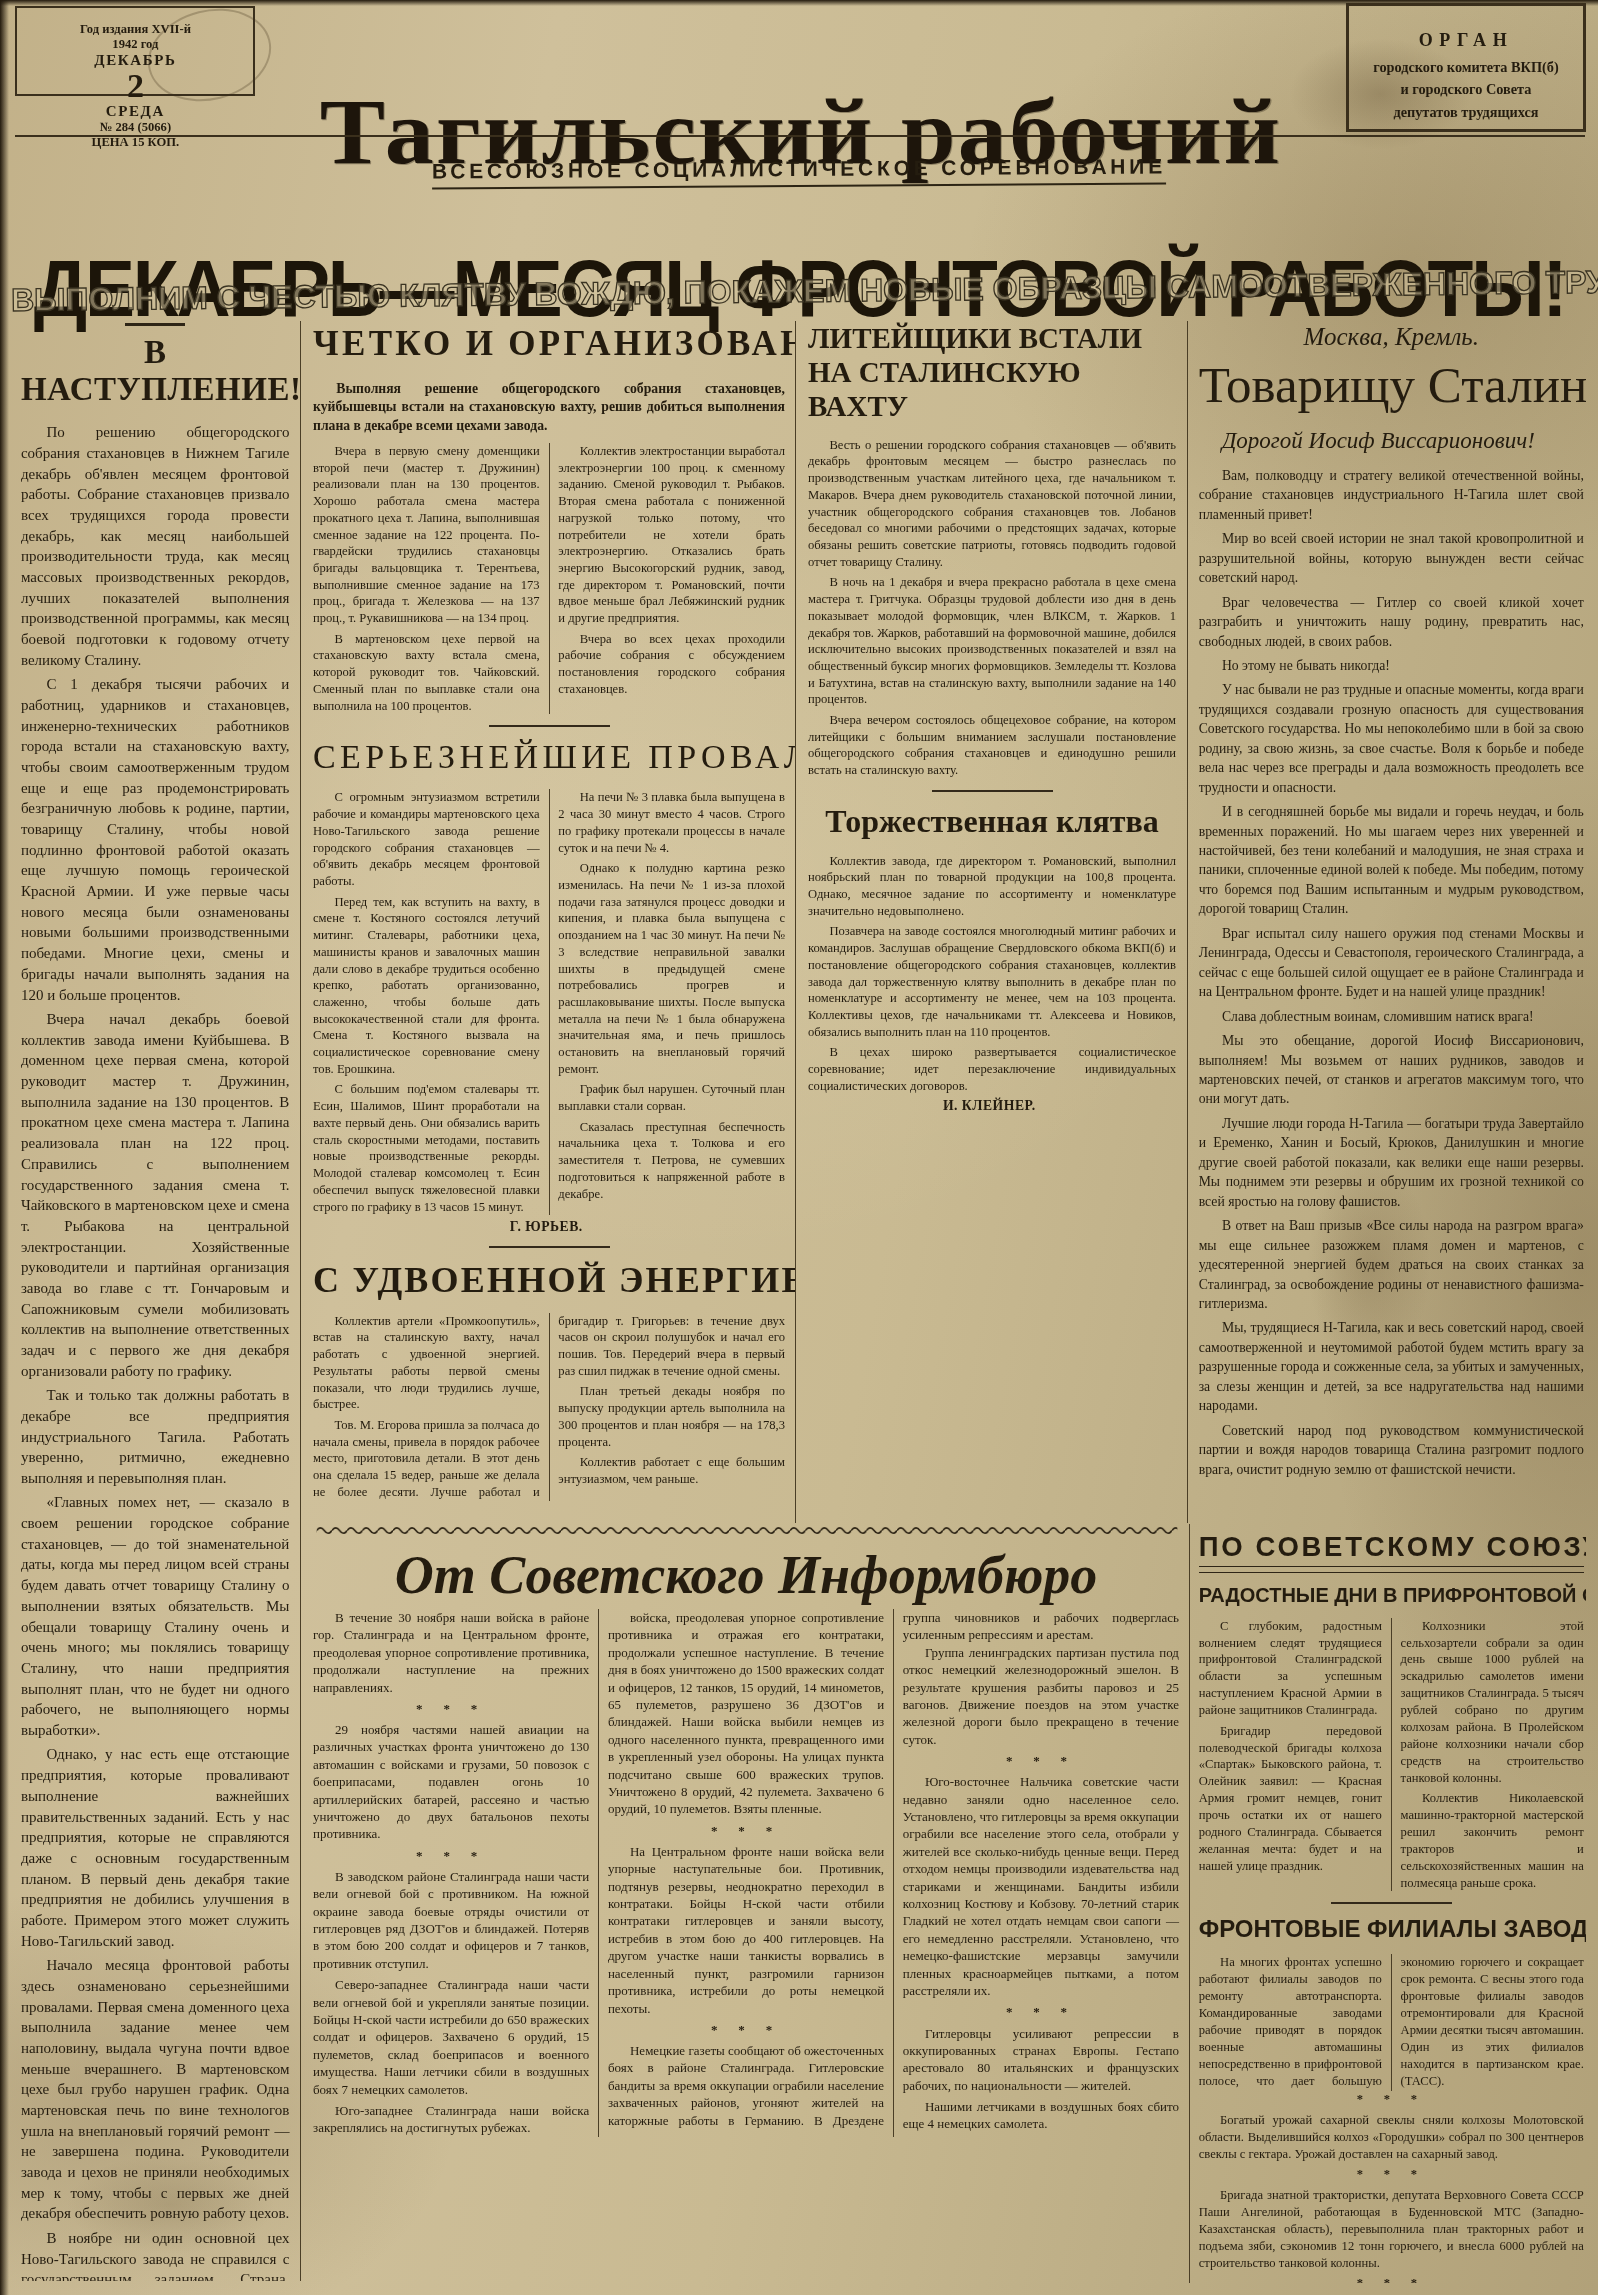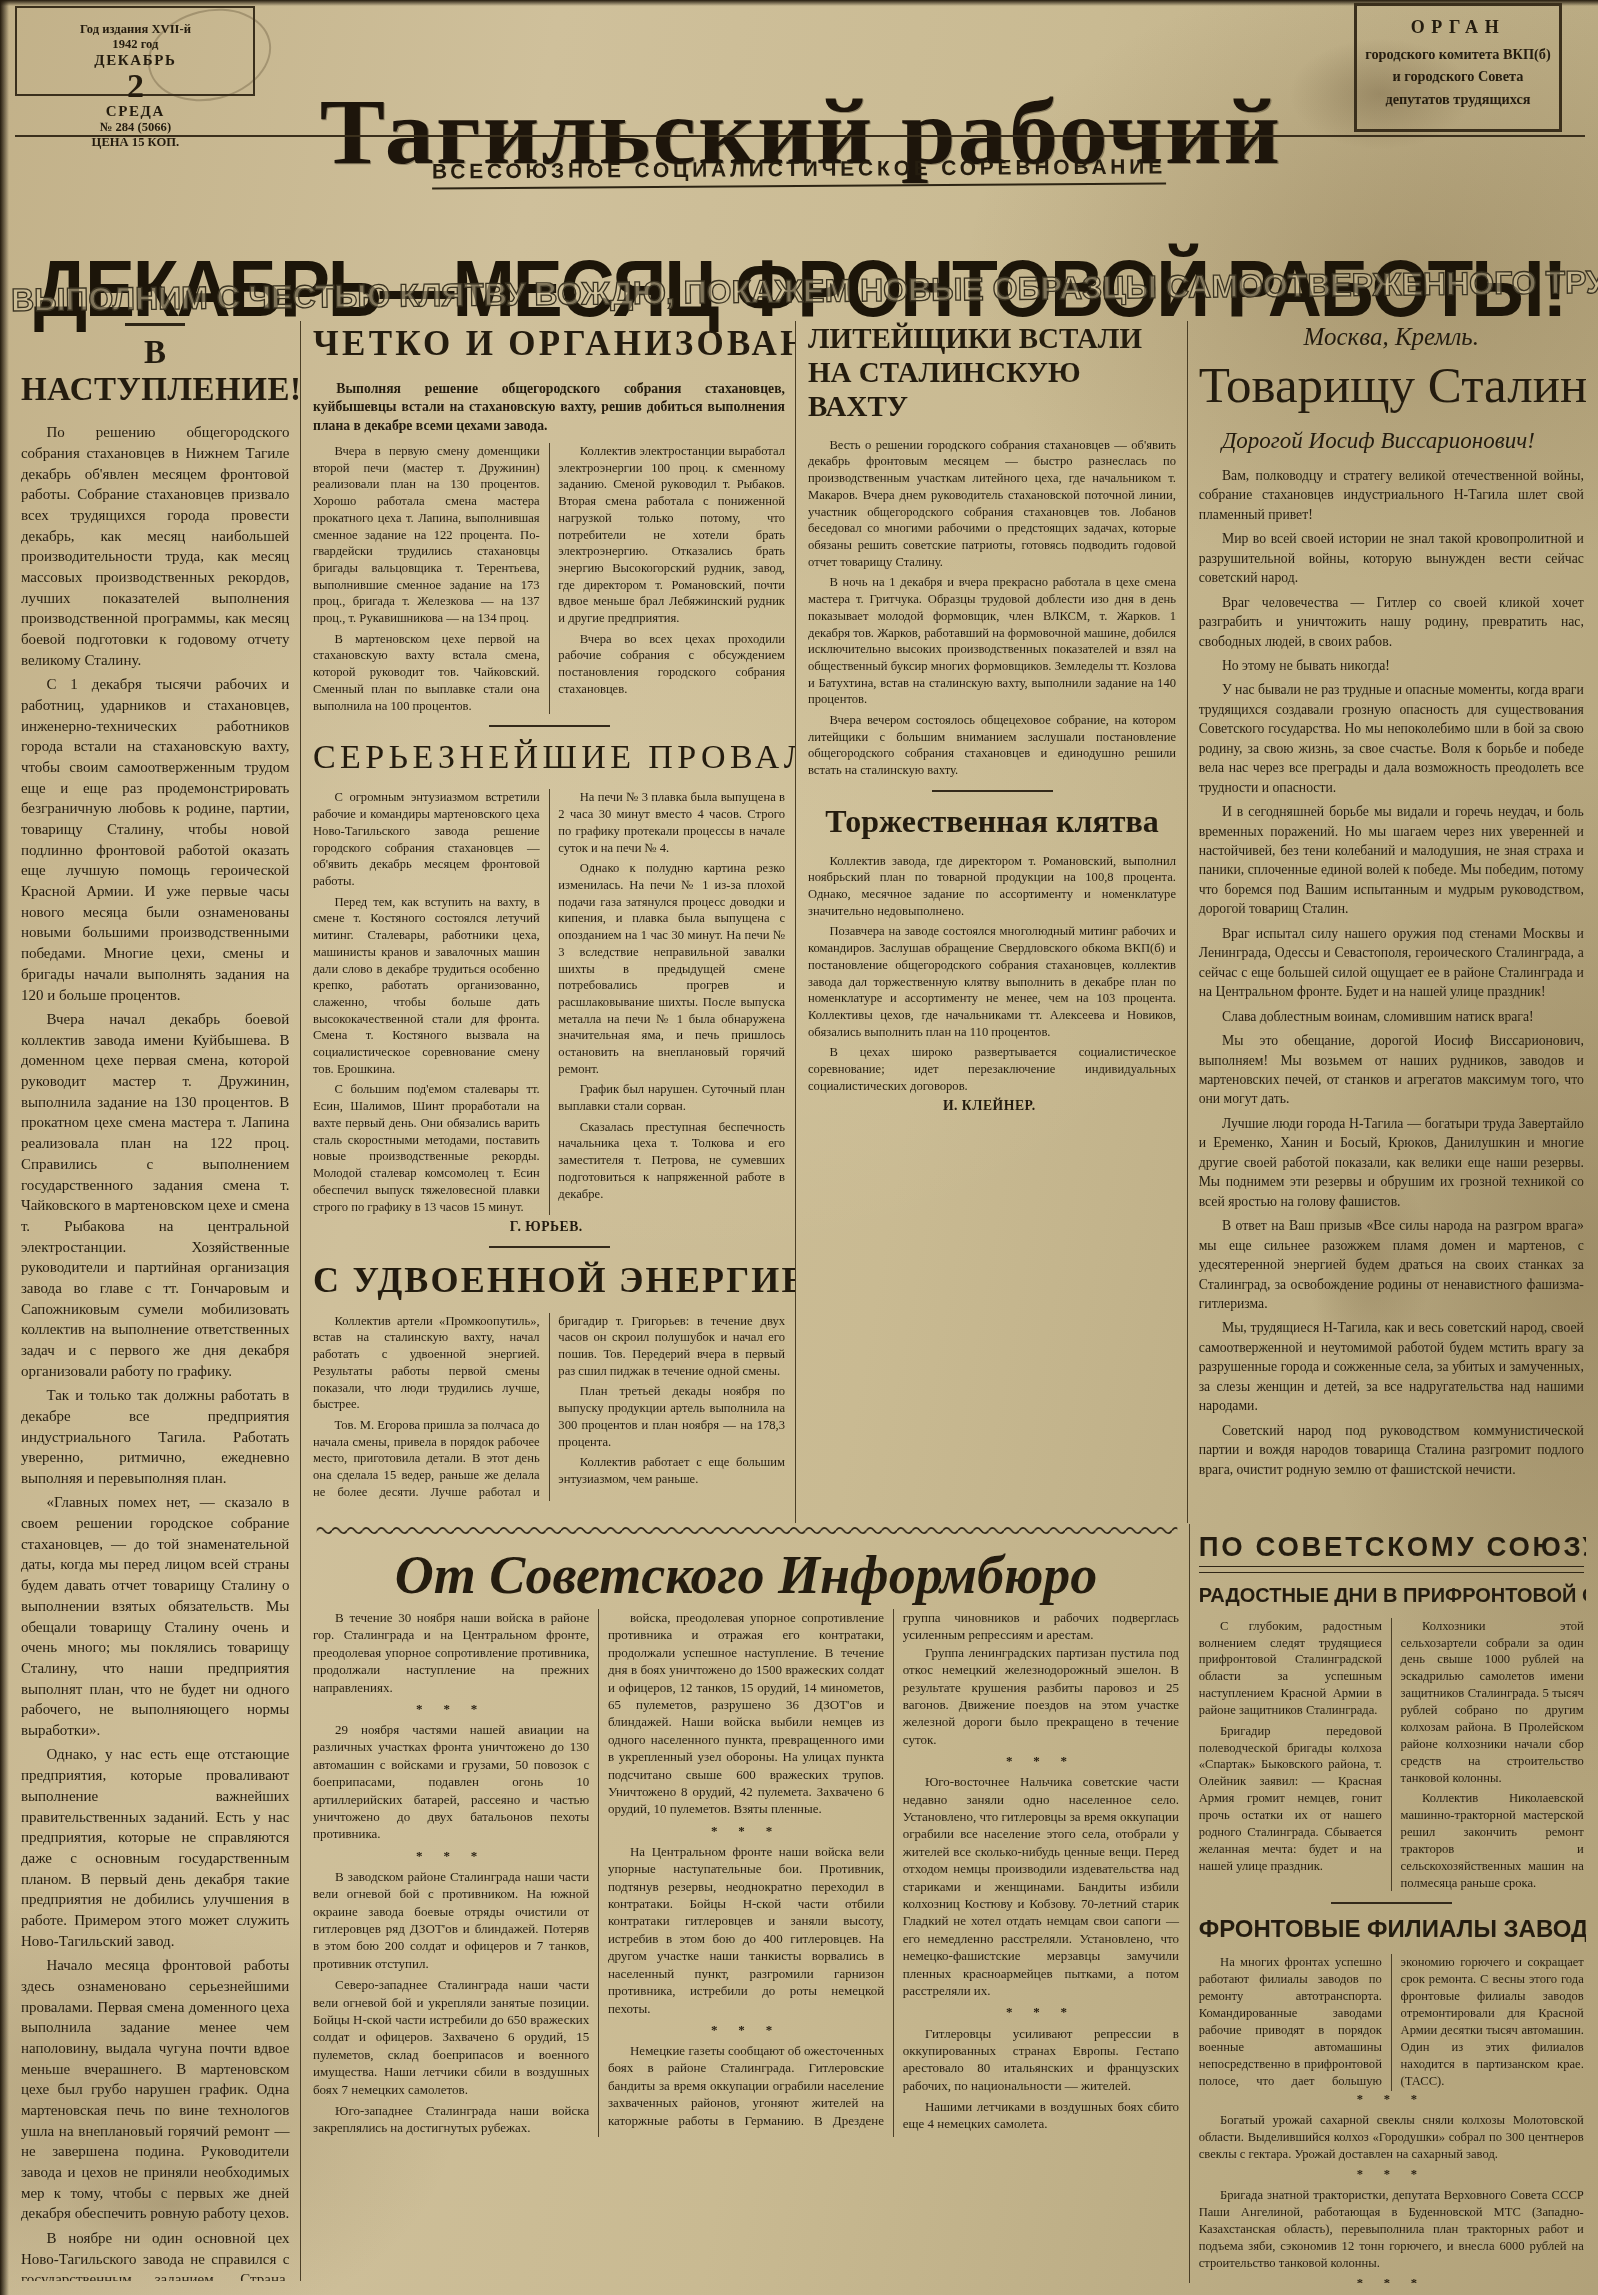--- a/index.html
+++ b/index.html
@@ -26,22 +26,22 @@
     border:2.2px solid rgba(70,54,30,.28);transform:rotate(-14deg);}
   
   .issue-box{position:absolute;left:15.4px;top:5.5px;width:240px;height:90px;box-sizing:border-box;
     border:2.7px solid #3a2f1c;text-align:center;padding-top:14px;line-height:1.05;}
   .ib-s{font-weight:bold;font-size:12.6px;margin:1.6px 0;}
   .ib-m{font-weight:bold;font-size:15px;letter-spacing:1.6px;margin:1.6px 0;}
   .ib-day{font-weight:bold;font-size:34px;line-height:.95;margin:1.1px 0;}
   .masthead{position:absolute;left:254px;top:1.1px;width:1094px;height:128px;display:flex;
     align-items:center;justify-content:center;font-weight:bold;font-size:98px;letter-spacing:2.2px;
     color:#1d150b;transform:scaleY(.96);text-shadow:1.1px 1.1px 0 rgba(38,28,14,.35);white-space:nowrap;}
-  .organ-box{position:absolute;left:1346px;top:3.3px;width:208px;height:129px;box-sizing:border-box;
-    border:3.8px solid #3a2f1c;text-align:center;padding-top:11px;margin-left:8px;}
+  .organ-box{position:absolute;left:1346px;top:3.3px;width:240px;height:129px;box-sizing:border-box;
+    border:3.8px solid #3a2f1c;text-align:center;padding-top:24px;}
   .ob-t{font-weight:bold;font-size:18px;letter-spacing:6.6px;margin-bottom:7.7px;}
   .ob-s{font-weight:bold;font-size:14.3px;margin:5.5px 0;}
   .masthead-rule{position:absolute;left:15.4px;top:135px;width:1570px;height:2.2px;background:#3a2f1c;}
   .banner-wrap{position:absolute;left:0;top:157px;width:100%;text-align:center;}
   .banner{display:inline-block;font-family:"Liberation Sans",sans-serif;font-weight:bold;
     font-size:21px;letter-spacing:3.8px;border-bottom:2.2px solid #2c2414;padding-bottom:4.4px;
     transform:rotate(-.4deg);}
   .headline{position:absolute;left:0;top:189px;width:100%;text-align:center;
     font-family:"Liberation Sans",sans-serif;font-weight:bold;font-size:75px;line-height:1;
     letter-spacing:-2.2px;color:#1c1509;transform:scaleY(1.06);white-space:nowrap;}

